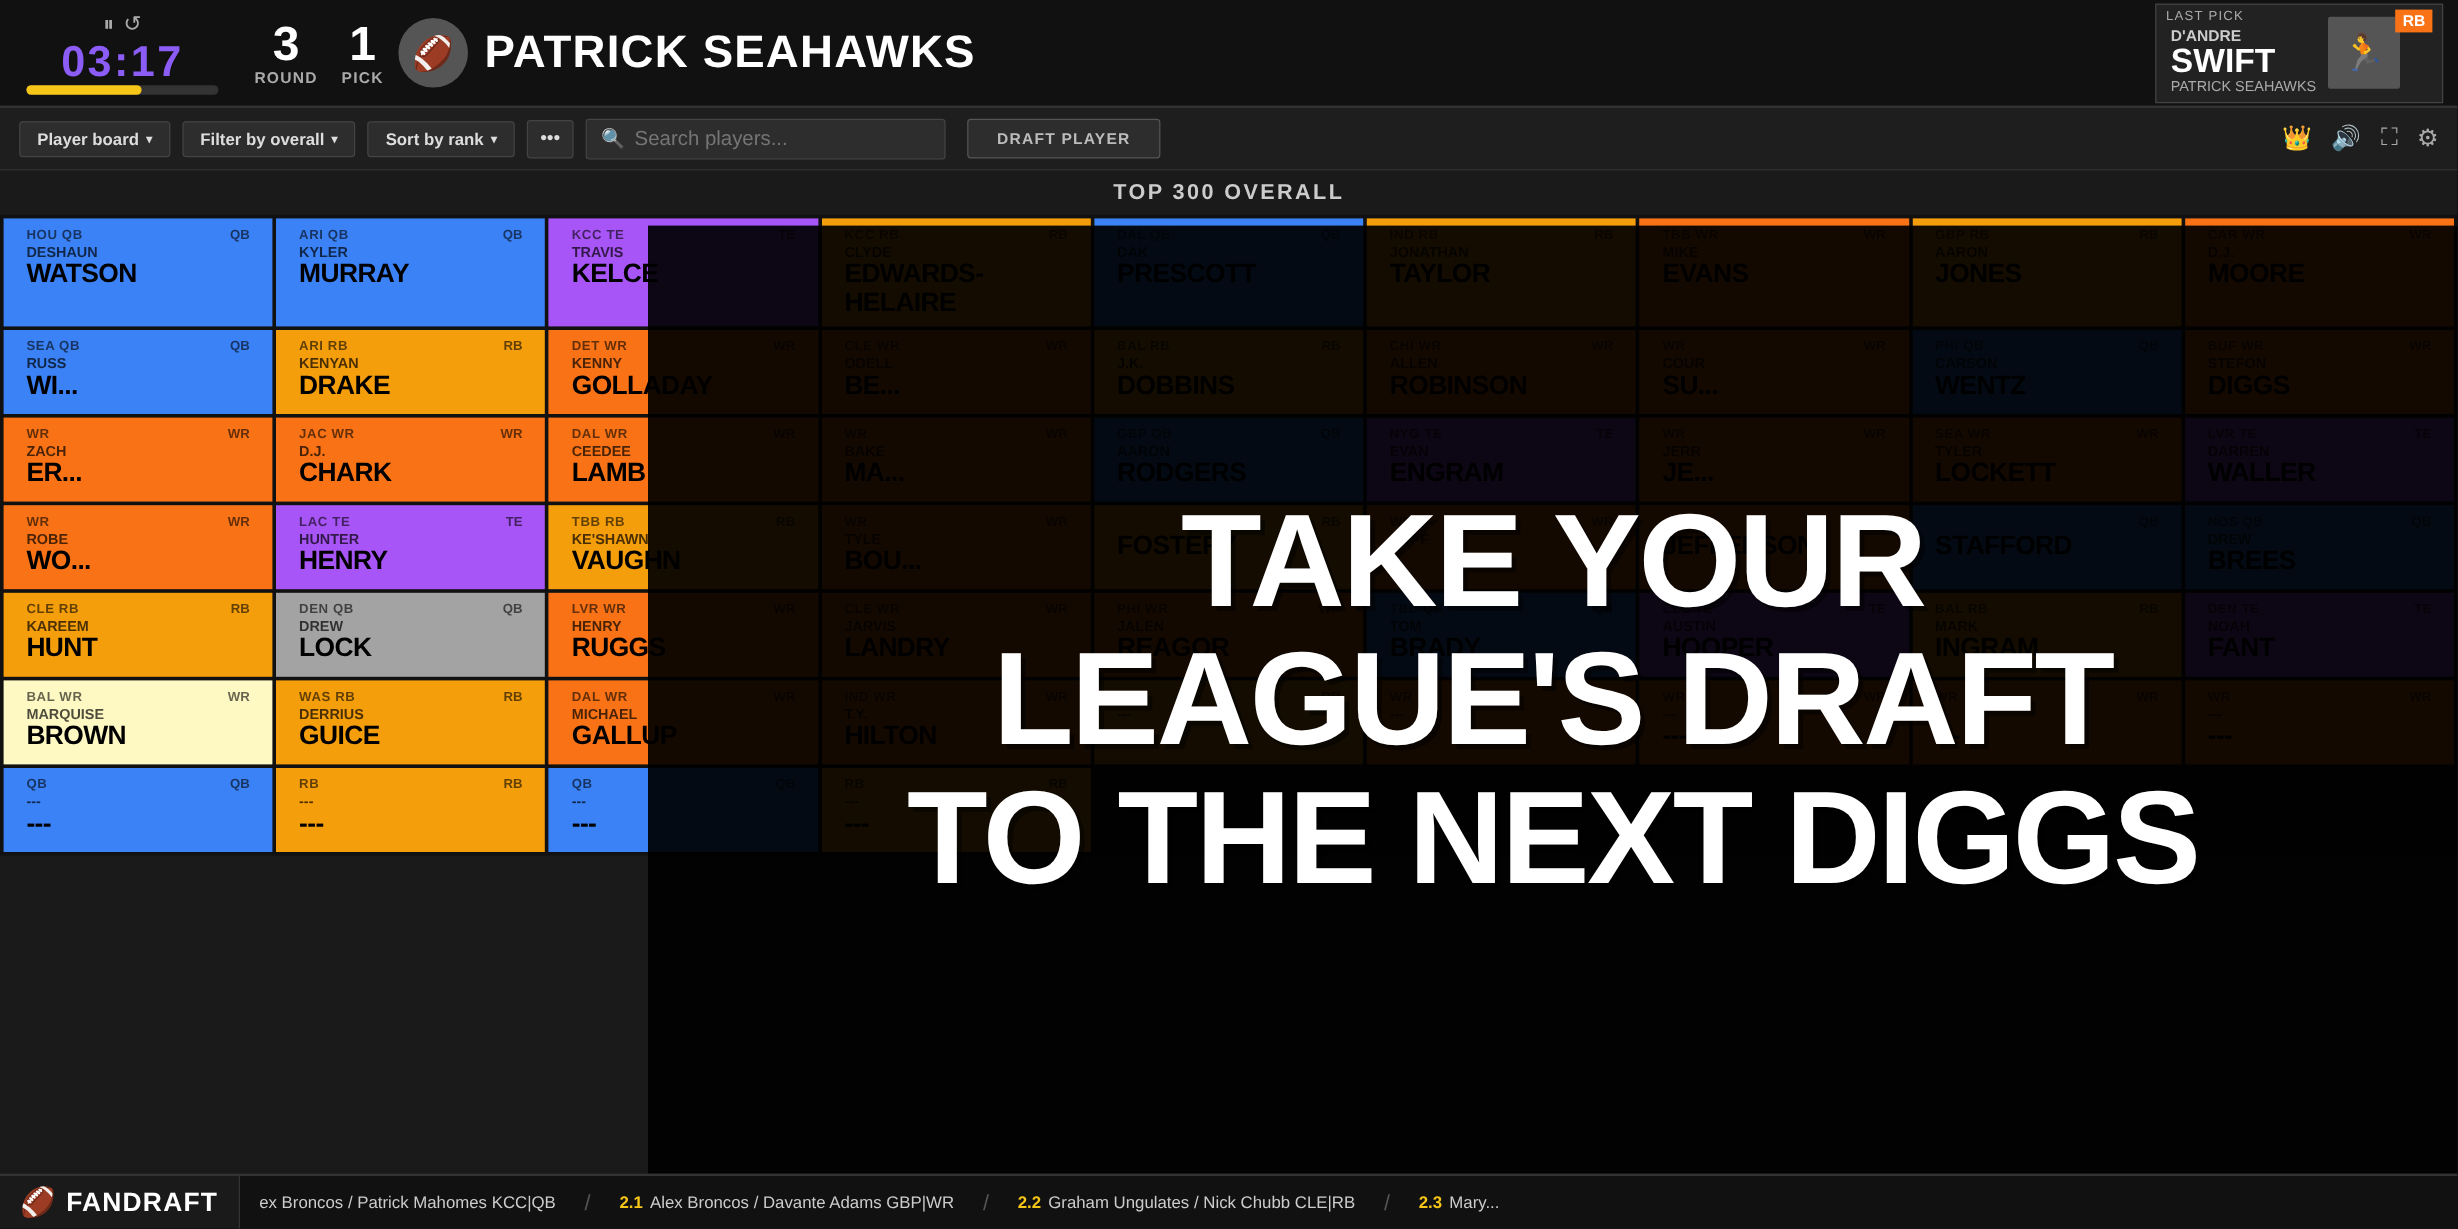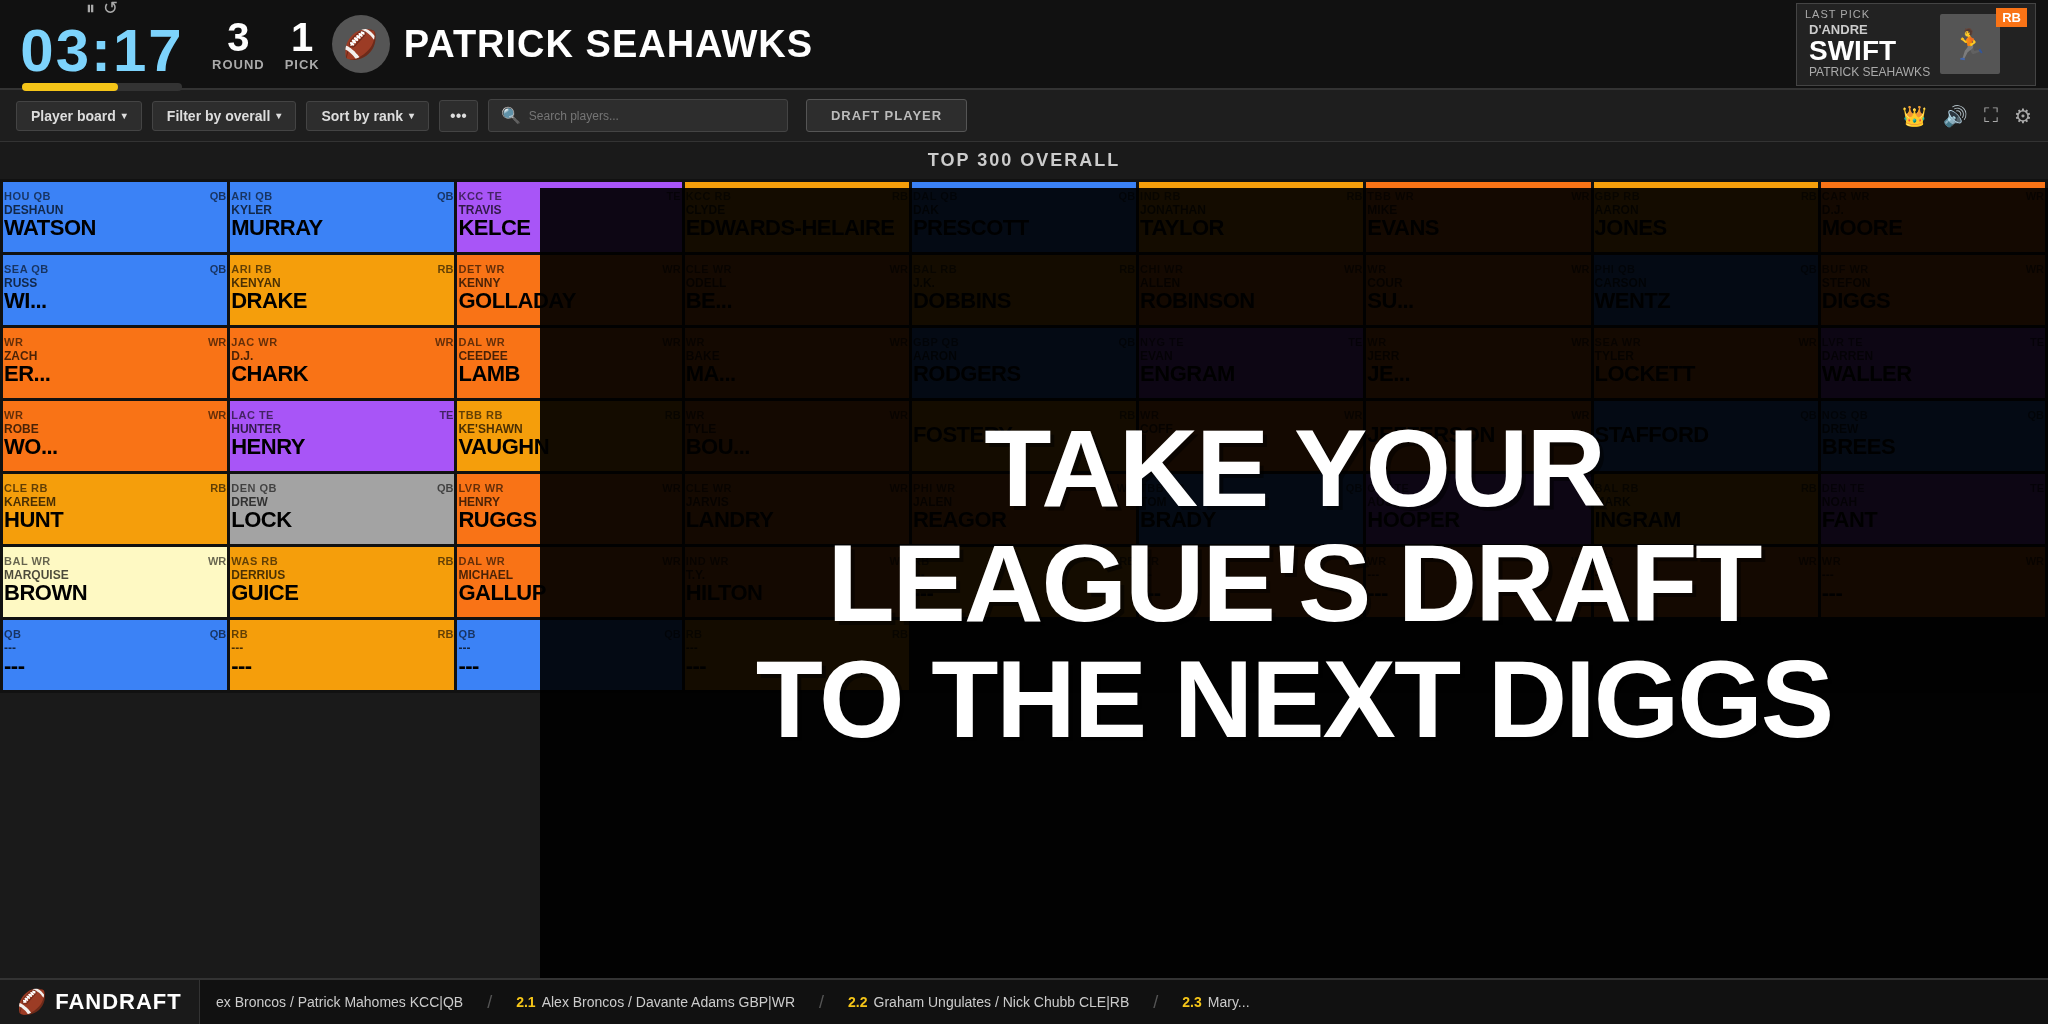--- a/index.html
+++ b/index.html
@@ -33,22 +33,22 @@
     .timer-controls {
       display: flex;
       gap: 8px;
       align-items: center;
     }
     .timer-icon {
       color: #aaa;
       font-size: 18px;
     }
     .timer-display {
-      color: #7dd3fc;
-      font-size: 60px;
+      color: #8b5cf6;
+      font-size: 36px;
       font-weight: 900;
       letter-spacing: 2px;
       line-height: 1;
     }
     .timer-bar-wrap {
       width: 160px;
       height: 8px;
       background: #333;
       border-radius: 4px;
     }
@@ -231,21 +231,21 @@
       align-items: center;
       padding: 6px 12px;
       gap: 8px;
       border-radius: 3px;
       width: 300px;
     }
     .search-bar input {
       background: none;
       border: none;
       color: #ef4444;
-      font-size: 12px;
+      font-size: 17px;
       outline: none;
       width: 100%;
     }
 
     .draft-btn {
       background: #2d2d2d;
       border: 1px solid #555;
       color: #bbb;
       padding: 8px 24px;
       font-size: 13px;
@@ -296,21 +296,21 @@
 
     .player-grid {
       display: grid;
       grid-template-columns: repeat(9, 1fr);
       gap: 3px;
       padding: 3px;
       background: #111;
     }
 
     .player-card {
-      padding: 8px 1px;
+      padding: 8px 19px;
       cursor: pointer;
       position: relative;
       min-height: 70px;
     }
 
     .card-header {
       display: flex;
       justify-content: space-between;
       align-items: flex-start;
       margin-bottom: 2px;

